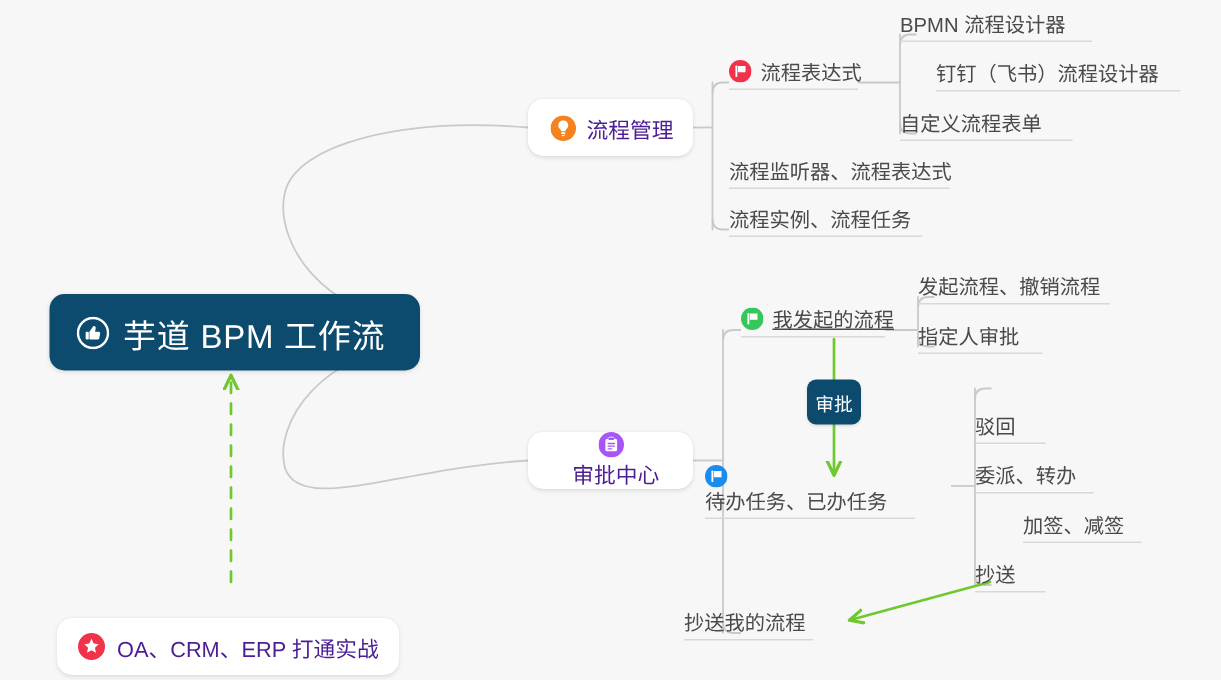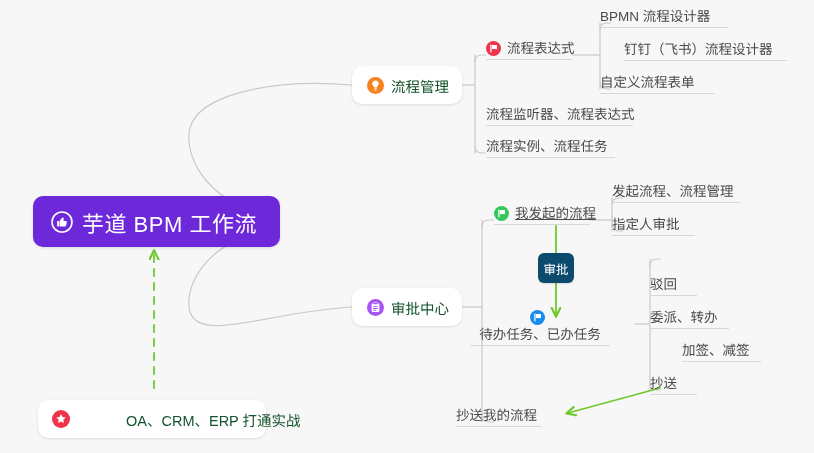--- a/index.html
+++ b/index.html
@@ -17,56 +17,56 @@
   
   .card{
     position:absolute;
     display:flex;align-items:center;
     box-sizing:border-box;
     background:#ffffff;
     border-radius:10px;
     box-shadow:0 1px 3px rgba(0,0,0,.10), 0 0 1px rgba(0,0,0,.06);
     white-space:nowrap;
   }
-  .card .label{color:#14532d;}
+  .card .label{color:#4c1d95;}
 
   #root-node{
     left:33px;top:196px;width:247px;height:51px;
-    background:#6d28d9;
+    background:#0c4a6e;
     border-radius:10px;
     box-shadow:0 1px 3px rgba(0,0,0,.12);
     padding:0 18px;
   }
   #root-node .label{
     color:#ffffff;font-size:22px;letter-spacing:.5px;
     margin-left:9px;
   }
 
   .branch-card{height:38px;padding:0 15px;}
   #branch-process{left:352px;top:66px;width:110px;}
-  #branch-approve{left:352px;top:288px;width:110px;}
+  #branch-approve{left:352px;top:288px;width:110px;flex-direction:column;}
   .branch-card .label{font-size:14.5px;margin-left:7px;}
 
   #bottom-node{
-    left:38px;top:400px;width:228px;height:38px;padding:0 14px;gap:48px;
+    left:38px;top:412px;width:228px;height:38px;padding:0 14px;
   }
   #bottom-node .label{font-size:14.5px;margin-left:8px;}
 
   
   .icon{
     display:inline-flex;align-items:center;justify-content:center;
     flex:0 0 auto;border-radius:50%;
   }
   .icon svg{display:block;}
 
   
   .item{
     position:absolute;
     box-sizing:border-box;
-    display:flex;align-items:center;
+    display:flex;align-items:flex-start;
     border-bottom:1px solid #d8d8d8;
     padding-bottom:2px;
     white-space:nowrap;
     color:#4a4a4a;
     font-size:13.5px;
   }
   .item .label{line-height:17px;}
   .item .icon{margin-right:6px;margin-bottom:1px;}
 
   
@@ -226,21 +226,21 @@
       <svg width="15" height="15" viewBox="0 0 15 15">
         <circle cx="7.5" cy="7.5" r="7.5" fill="#34c759"></circle>
         <rect x="4.3" y="3.6" width="1.25" height="7.8" rx="0.6" fill="#ffffff"></rect>
         <path d="M5.9,4.0 L11.0,4.0 L11.0,8.1 L5.9,8.1 Z" fill="#ffffff"></path>
       </svg>
     </span>
     <span class="label">我发起的流程</span>
   </div>
 
   <div class="item" style="left:612px;top:183px;width:128px;">
-    <span class="label">发起流程、流程管理</span>
+    <span class="label">发起流程、撤销流程</span>
   </div>
 
   <div class="item" style="left:612px;top:216px;width:83px;">
     <span class="label">指定人审批</span>
   </div>
 
   <div class="item" style="left:470px;top:310px;width:140px;flex-direction:column;">
     <span class="icon">
       <svg width="15" height="15" viewBox="0 0 15 15">
         <circle cx="7.5" cy="7.5" r="7.5" fill="#1a8cf0"></circle>

